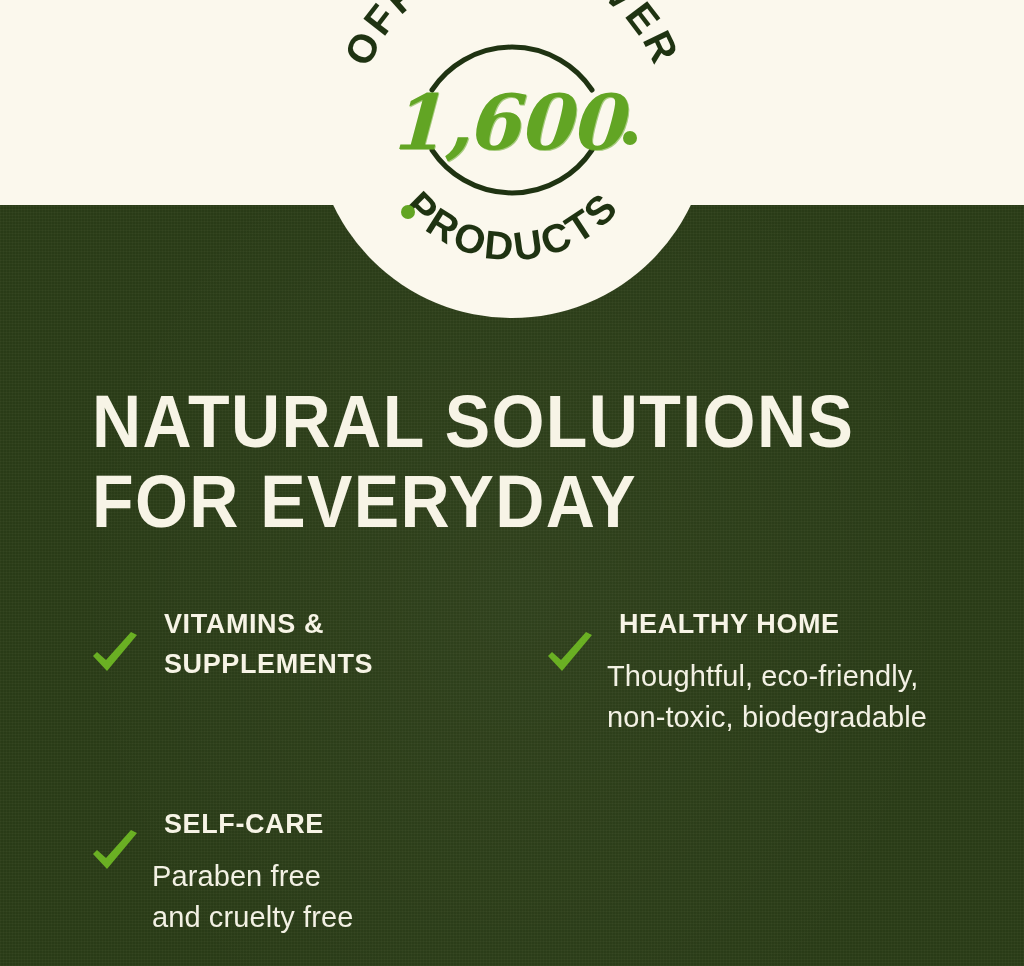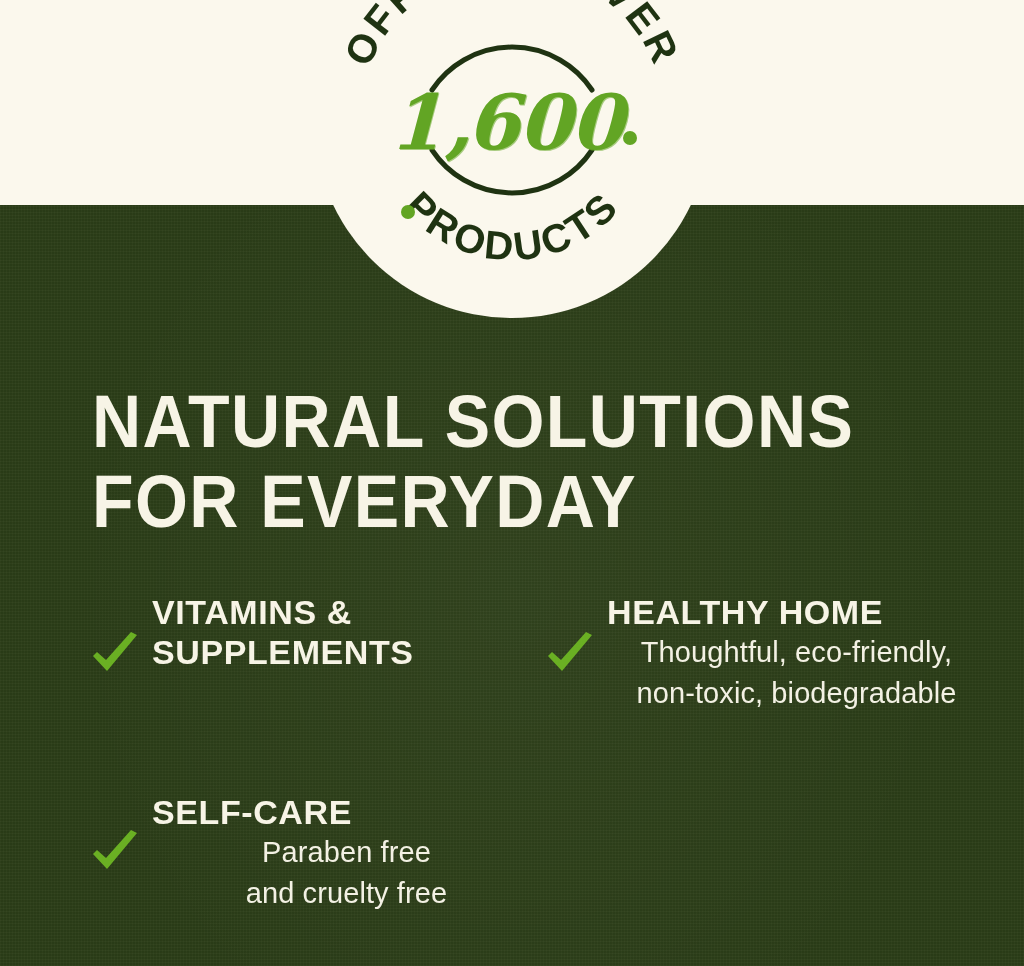--- a/index.html
+++ b/index.html
@@ -91,36 +91,35 @@
     position:absolute;
     left:4px;
     top:40px;
     width:50px;height:46px;
   }
   .check svg{display:block;width:50px;height:46px;}
   .f-title{
     color:#f7f4e6;
     font-family:"Liberation Sans", sans-serif;
     font-weight:700;
-    font-size:34px;
+    font-size:27px;
     line-height:40px;
     letter-spacing:.6px;
     white-space:pre-line;
-    margin:0;
+    margin:12px;
   }
   .f-desc{
     color:#f3f1e4;
     font-family:"Liberation Sans", sans-serif;
     font-weight:400;
     font-size:29px;
     line-height:41px;
     letter-spacing:.1px;
     white-space:pre-line;
     margin:0;
-    text-align:center;
   }
   
   .row2 .check{top:38px;}
 </style>
 </head>
 <body>
 
 <div id="stage">
 
   <div class="cream-band"></div>

